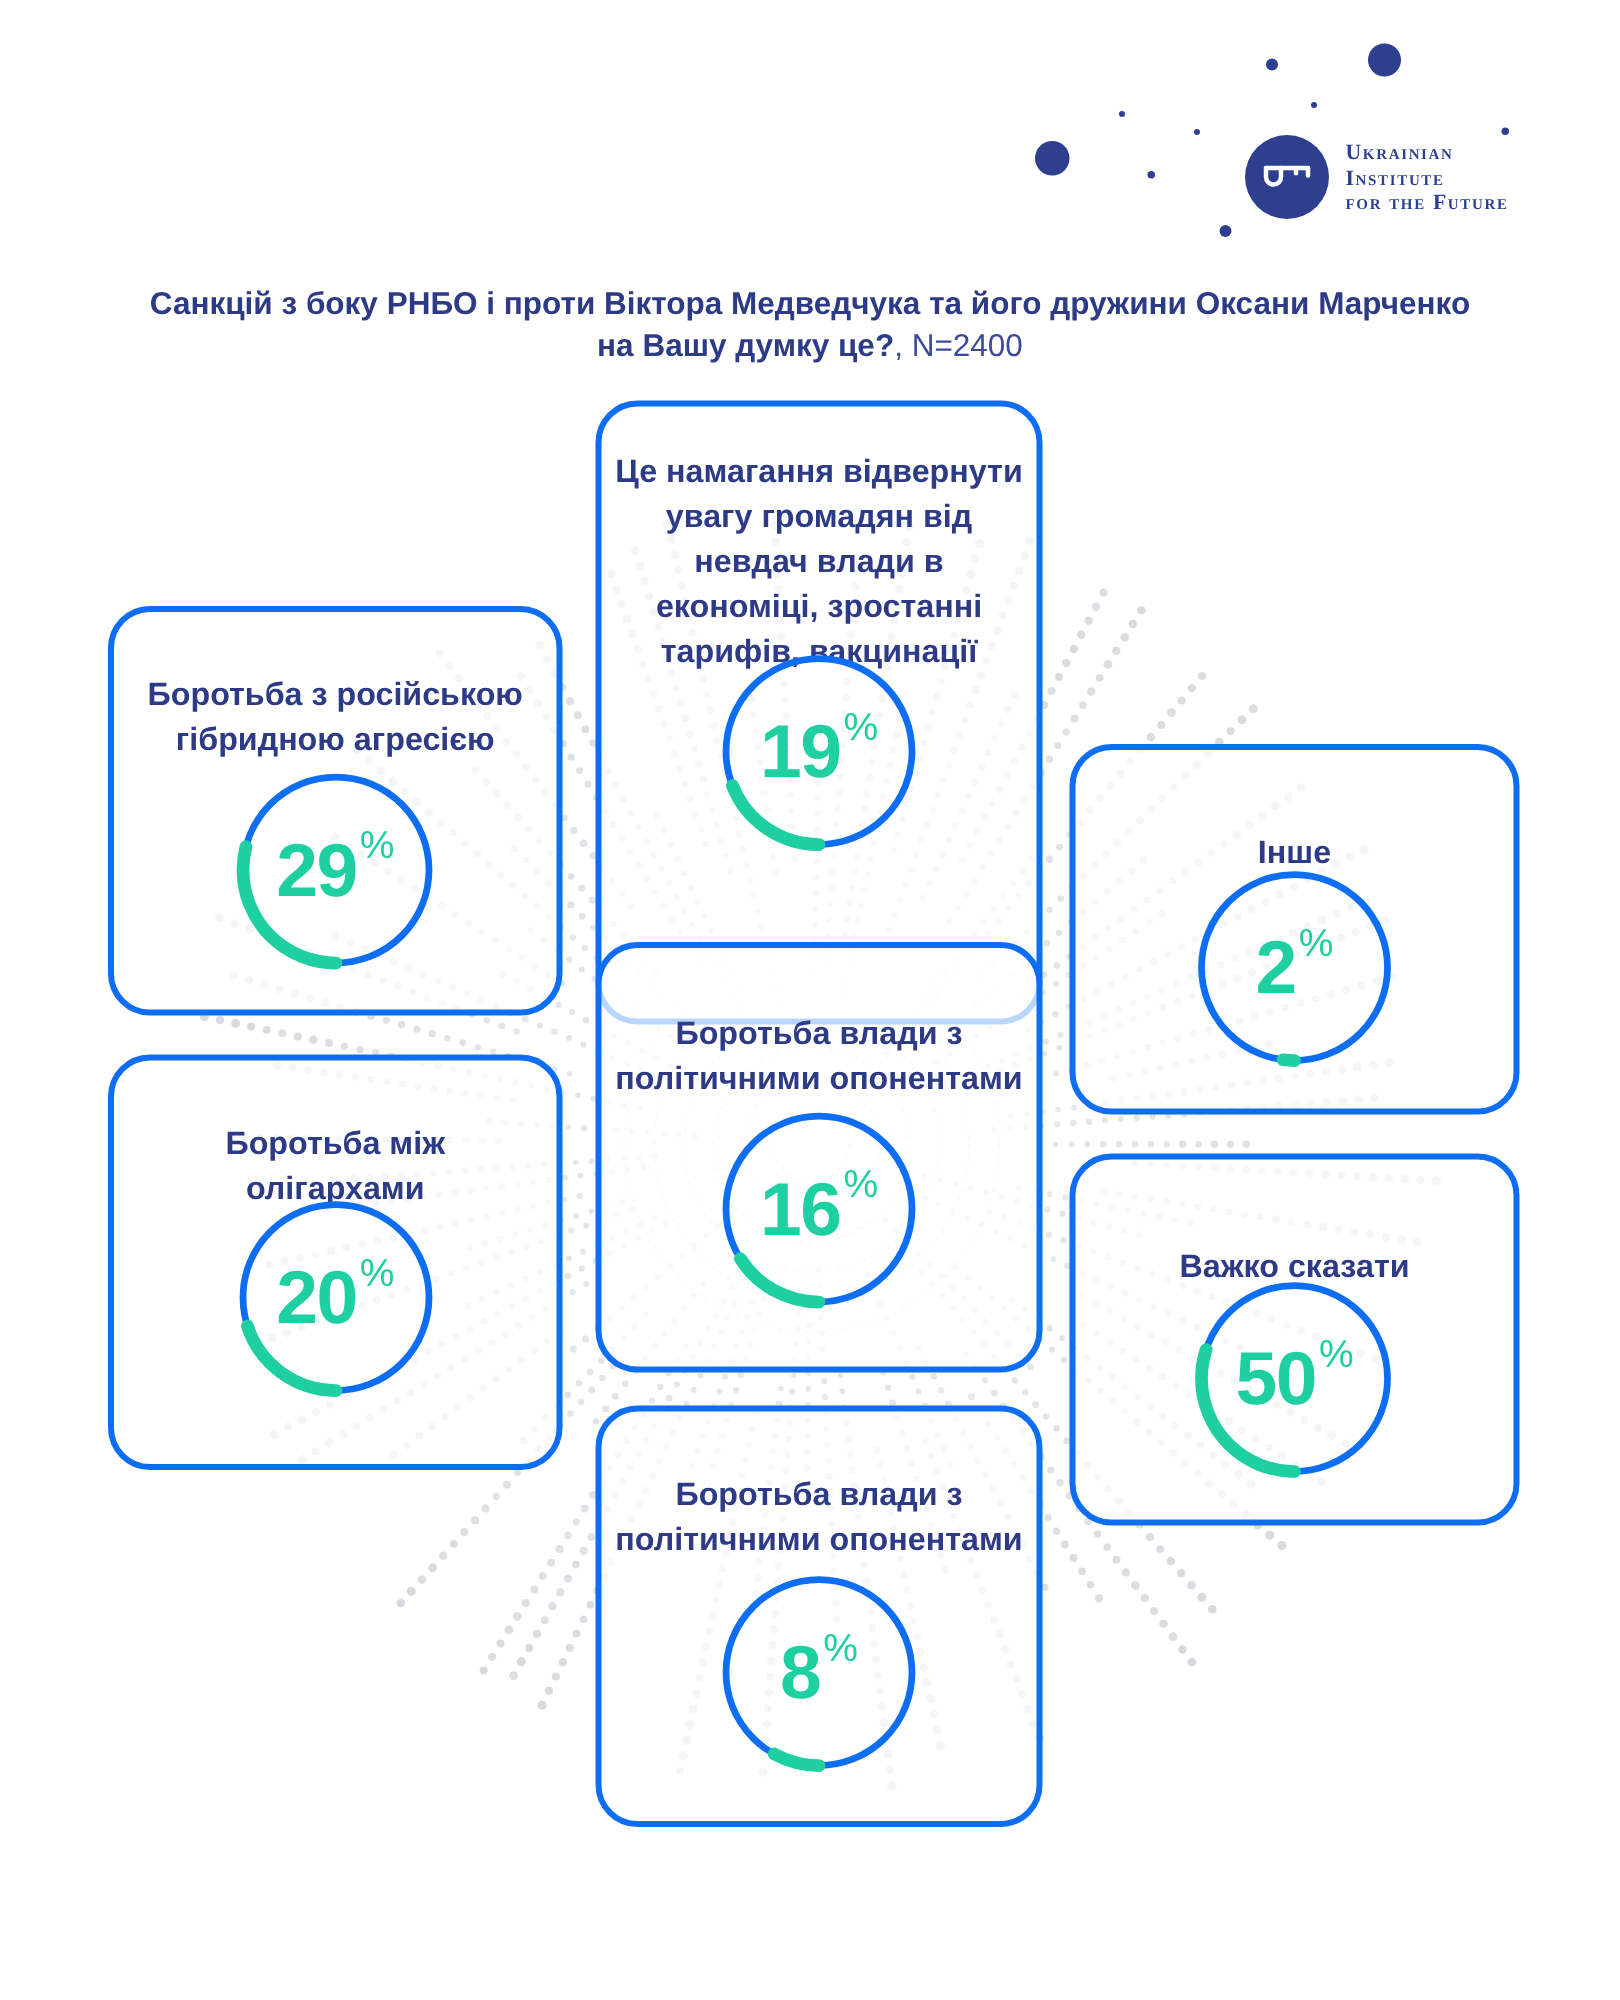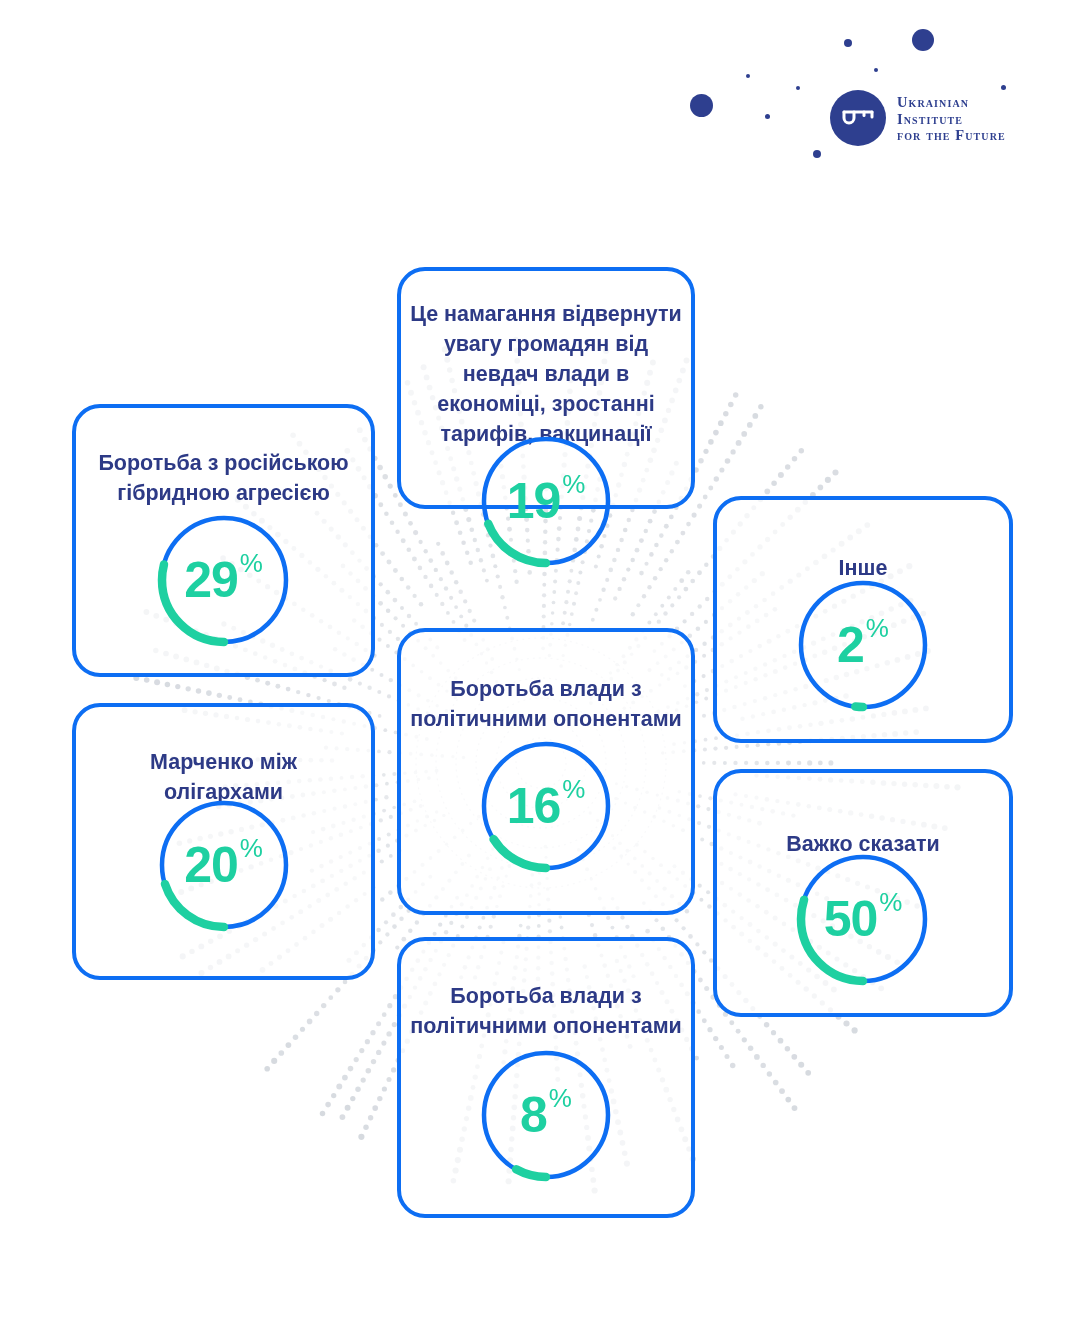--- a/index.html
+++ b/index.html
@@ -43,21 +43,21 @@
   .pct{
     position:absolute;left:0;top:0;width:140px;height:140px;
     display:flex;align-items:center;justify-content:center;
   }
   .num{color:#1ed0a1;font-size:50px;font-weight:800;letter-spacing:-1px;line-height:1;}
   .sym{color:#1ed0a1;font-size:26px;font-weight:400;line-height:1;position:relative;top:-17px;margin-left:2px;}
   
   .pos-lt{left:72px;top:404px;width:303px;height:273px;}
   .pos-lt .card-title{padding-top:40px;max-width:258px;}
   .pos-lt .gauge{top:102px;}
-  .pos-tc{left:397px;top:267px;width:298px;height:242px;}
+  .pos-tc{left:397px;top:267px;width:298px;height:416px;}
   .pos-tc .card-title{padding-top:28px;max-width:276px;}
   .pos-tc .gauge{top:160px;}
   .pos-rt{left:713px;top:496px;width:300px;height:247px;}
   .pos-rt .card-title{padding-top:53px;max-width:220px;}
   .pos-rt .gauge{top:75px;}
   .pos-lb{left:72px;top:703px;width:303px;height:277px;}
   .pos-lb .card-title{padding-top:40px;max-width:220px;}
   .pos-lb .gauge{top:88px;}
   .pos-mc{left:397px;top:628px;width:298px;height:287px;}
   .pos-mc .card-title{padding-top:42px;max-width:272px;}
@@ -1898,20 +1898,24 @@
         <path d="M24 9 v3.5" stroke="#ffffff" stroke-width="3" stroke-linecap="round"></path>
       </svg>
     </span>
   </div>
   <div class="logo-text">
     <div>Ukrainian</div>
     <div>Institute</div>
     <div>for the Future</div>
   </div>
 
+  <div class="question">
+    <div>Санкцій з боку РНБО і проти Віктора Медведчука та його дружини Оксани Марченко</div>
+    <div><span>на Вашу думку це?</span><span class="light">, N=2400</span></div>
+  </div>
 
   <section class="card pos-lt">
     <h3 class="card-title">Боротьба з російською гібридною агресією</h3>
     <div class="gauge">
       <svg viewBox="0 0 140 140">
           <circle class="ring" cx="70" cy="70" r="62"></circle>
           <circle class="arc" cx="70" cy="70" r="62" transform="rotate(90 70 70)" stroke-dasharray="112.97167182308897 389.55748904513433"></circle>
         </svg>
       <div class="pct">
           <span class="num">29</span>
@@ -1942,21 +1946,21 @@
           <circle class="arc" cx="70" cy="70" r="62" transform="rotate(90 70 70)" stroke-dasharray="7.791149780902686 389.55748904513433"></circle>
         </svg>
       <div class="pct">
           <span class="num">2</span>
           <span class="sym">%</span>
         </div>
     </div>
   </section>
 
   <section class="card pos-lb">
-    <h3 class="card-title">Марченко між олігархами</h3>
+    <h3 class="card-title">Боротьба між олігархами</h3>
     <div class="gauge">
       <svg viewBox="0 0 140 140">
           <circle class="ring" cx="70" cy="70" r="62"></circle>
           <circle class="arc" cx="70" cy="70" r="62" transform="rotate(90 70 70)" stroke-dasharray="77.91149780902687 389.55748904513433"></circle>
         </svg>
       <div class="pct">
           <span class="num">20</span>
           <span class="sym">%</span>
         </div>
     </div>

